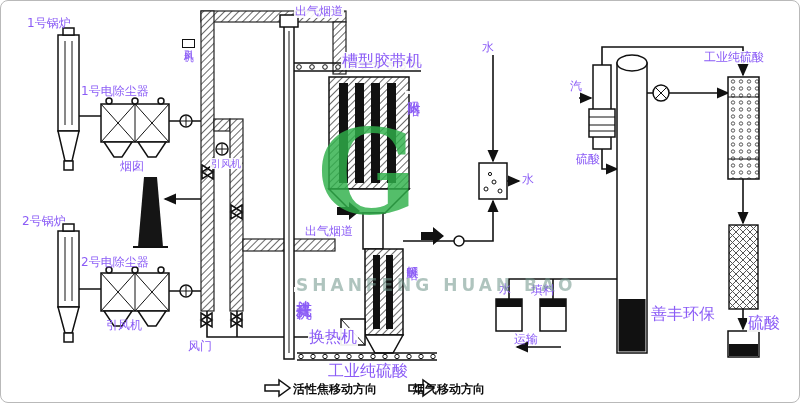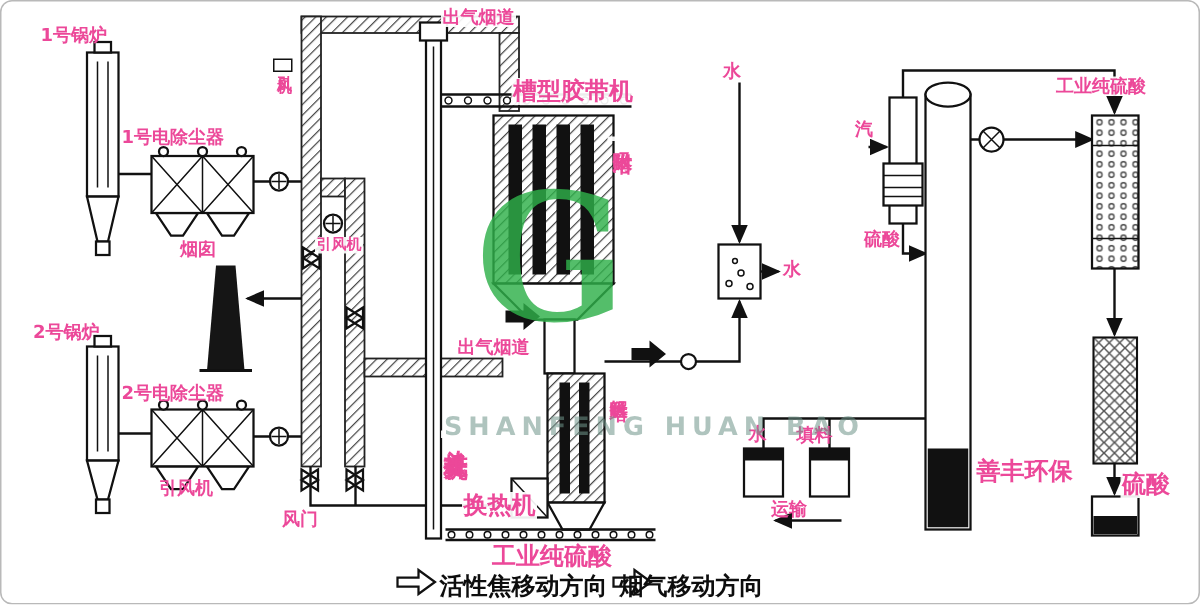--- a/index.html
+++ b/index.html
@@ -6,30 +6,30 @@
   .stage{
     position:relative;width:798px;height:401px;margin:0;
     background:#fff;border:1px solid #b9b9b9;border-radius:8px;
     overflow:hidden;font-family:"DejaVu Sans",sans-serif;
   }
   .stage svg{position:absolute;left:0;top:0;z-index:1;}
   .duct{fill:url(#hatch);stroke:#222;stroke-width:1.2;}
   .pipe{stroke:#111;stroke-width:1.6;fill:none;}
   .thin{stroke:#111;stroke-width:1;fill:none;}
   .eq{fill:#fff;stroke:#111;stroke-width:1.5;}
-  .lbl{position:absolute;z-index:10;font-weight:700;font-size:12px;color:#ec4899;
+  .lbl{position:absolute;z-index:10;font-weight:400;font-size:12px;color:#8b5cf6;
        white-space:nowrap;line-height:1.12;}
   .bg{background:rgba(255,255,255,.92);padding:0 1px;}
   .v{writing-mode:vertical-rl;text-orientation:upright;letter-spacing:1px;}
   .s10{font-size:10px;}
   .s11{font-size:16px;}
   .s13{font-size:13px;}
   .box{border:1px solid #111;padding:2px 0;background:#fff;}
   .legend{position:absolute;z-index:10;display:flex;align-items:center;gap:3px;
-          font-weight:700;font-size:16px;color:#0d0d0d;}
+          font-weight:700;font-size:12px;color:#0d0d0d;}
   .watermark{position:absolute;left:0;top:0;width:100%;height:100%;
              pointer-events:none;z-index:20;}
   .wm-logo{position:absolute;left:316px;top:112px;font-family:"DejaVu Serif",serif;
            font-weight:700;font-size:118px;line-height:1;color:#2fb04a;opacity:.82;}
   .wm-cn{position:absolute;left:290px;top:220px;font-size:46px;font-weight:700;
          color:#6f958a;opacity:.62;letter-spacing:6px;}
   .wm-en{position:absolute;left:295px;top:274px;font-size:17px;font-weight:700;
          color:#6f958a;opacity:.55;letter-spacing:4px;}
 </style>
 </head>

